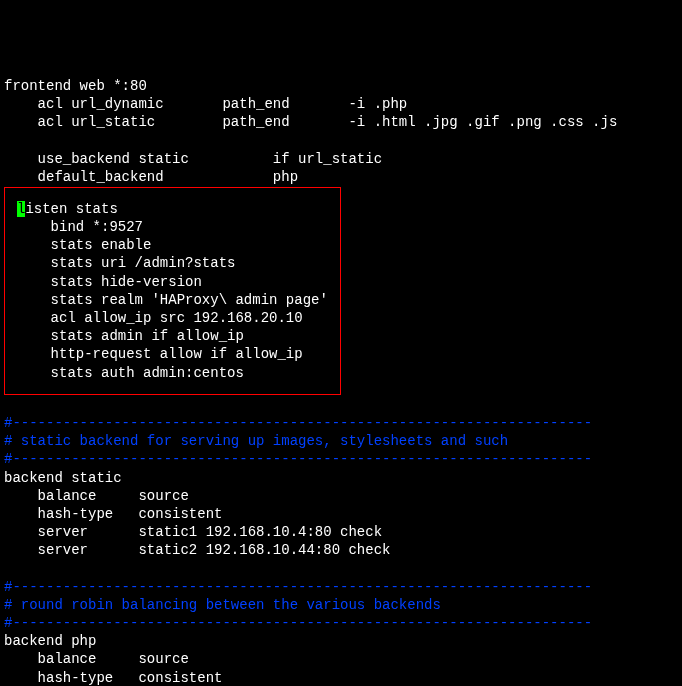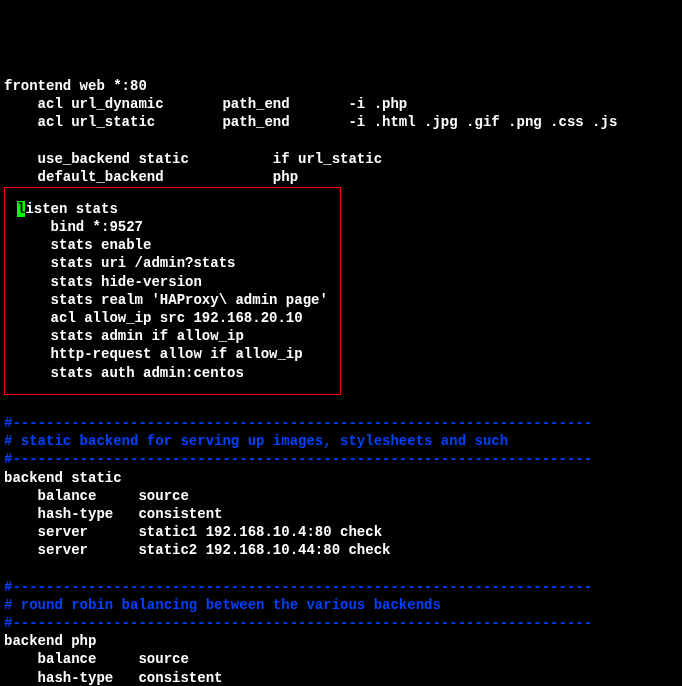--- a/index.html
+++ b/index.html
@@ -12,21 +12,20 @@
       line-height: 1.3;
       white-space: pre;
       width: 682px;
       height: 686px;
       box-sizing: border-box;
       overflow: hidden;
     }
     .line {
       display: block;
       min-height: 1.3em;
-      font-weight: bold;
     }
     .comment {
       color: #0040ff;
     }
     .highlight-box {
       border: 1px solid #ff0000;
       display: inline-block;
       padding: 12px;
       margin: 1px 0;
     }

